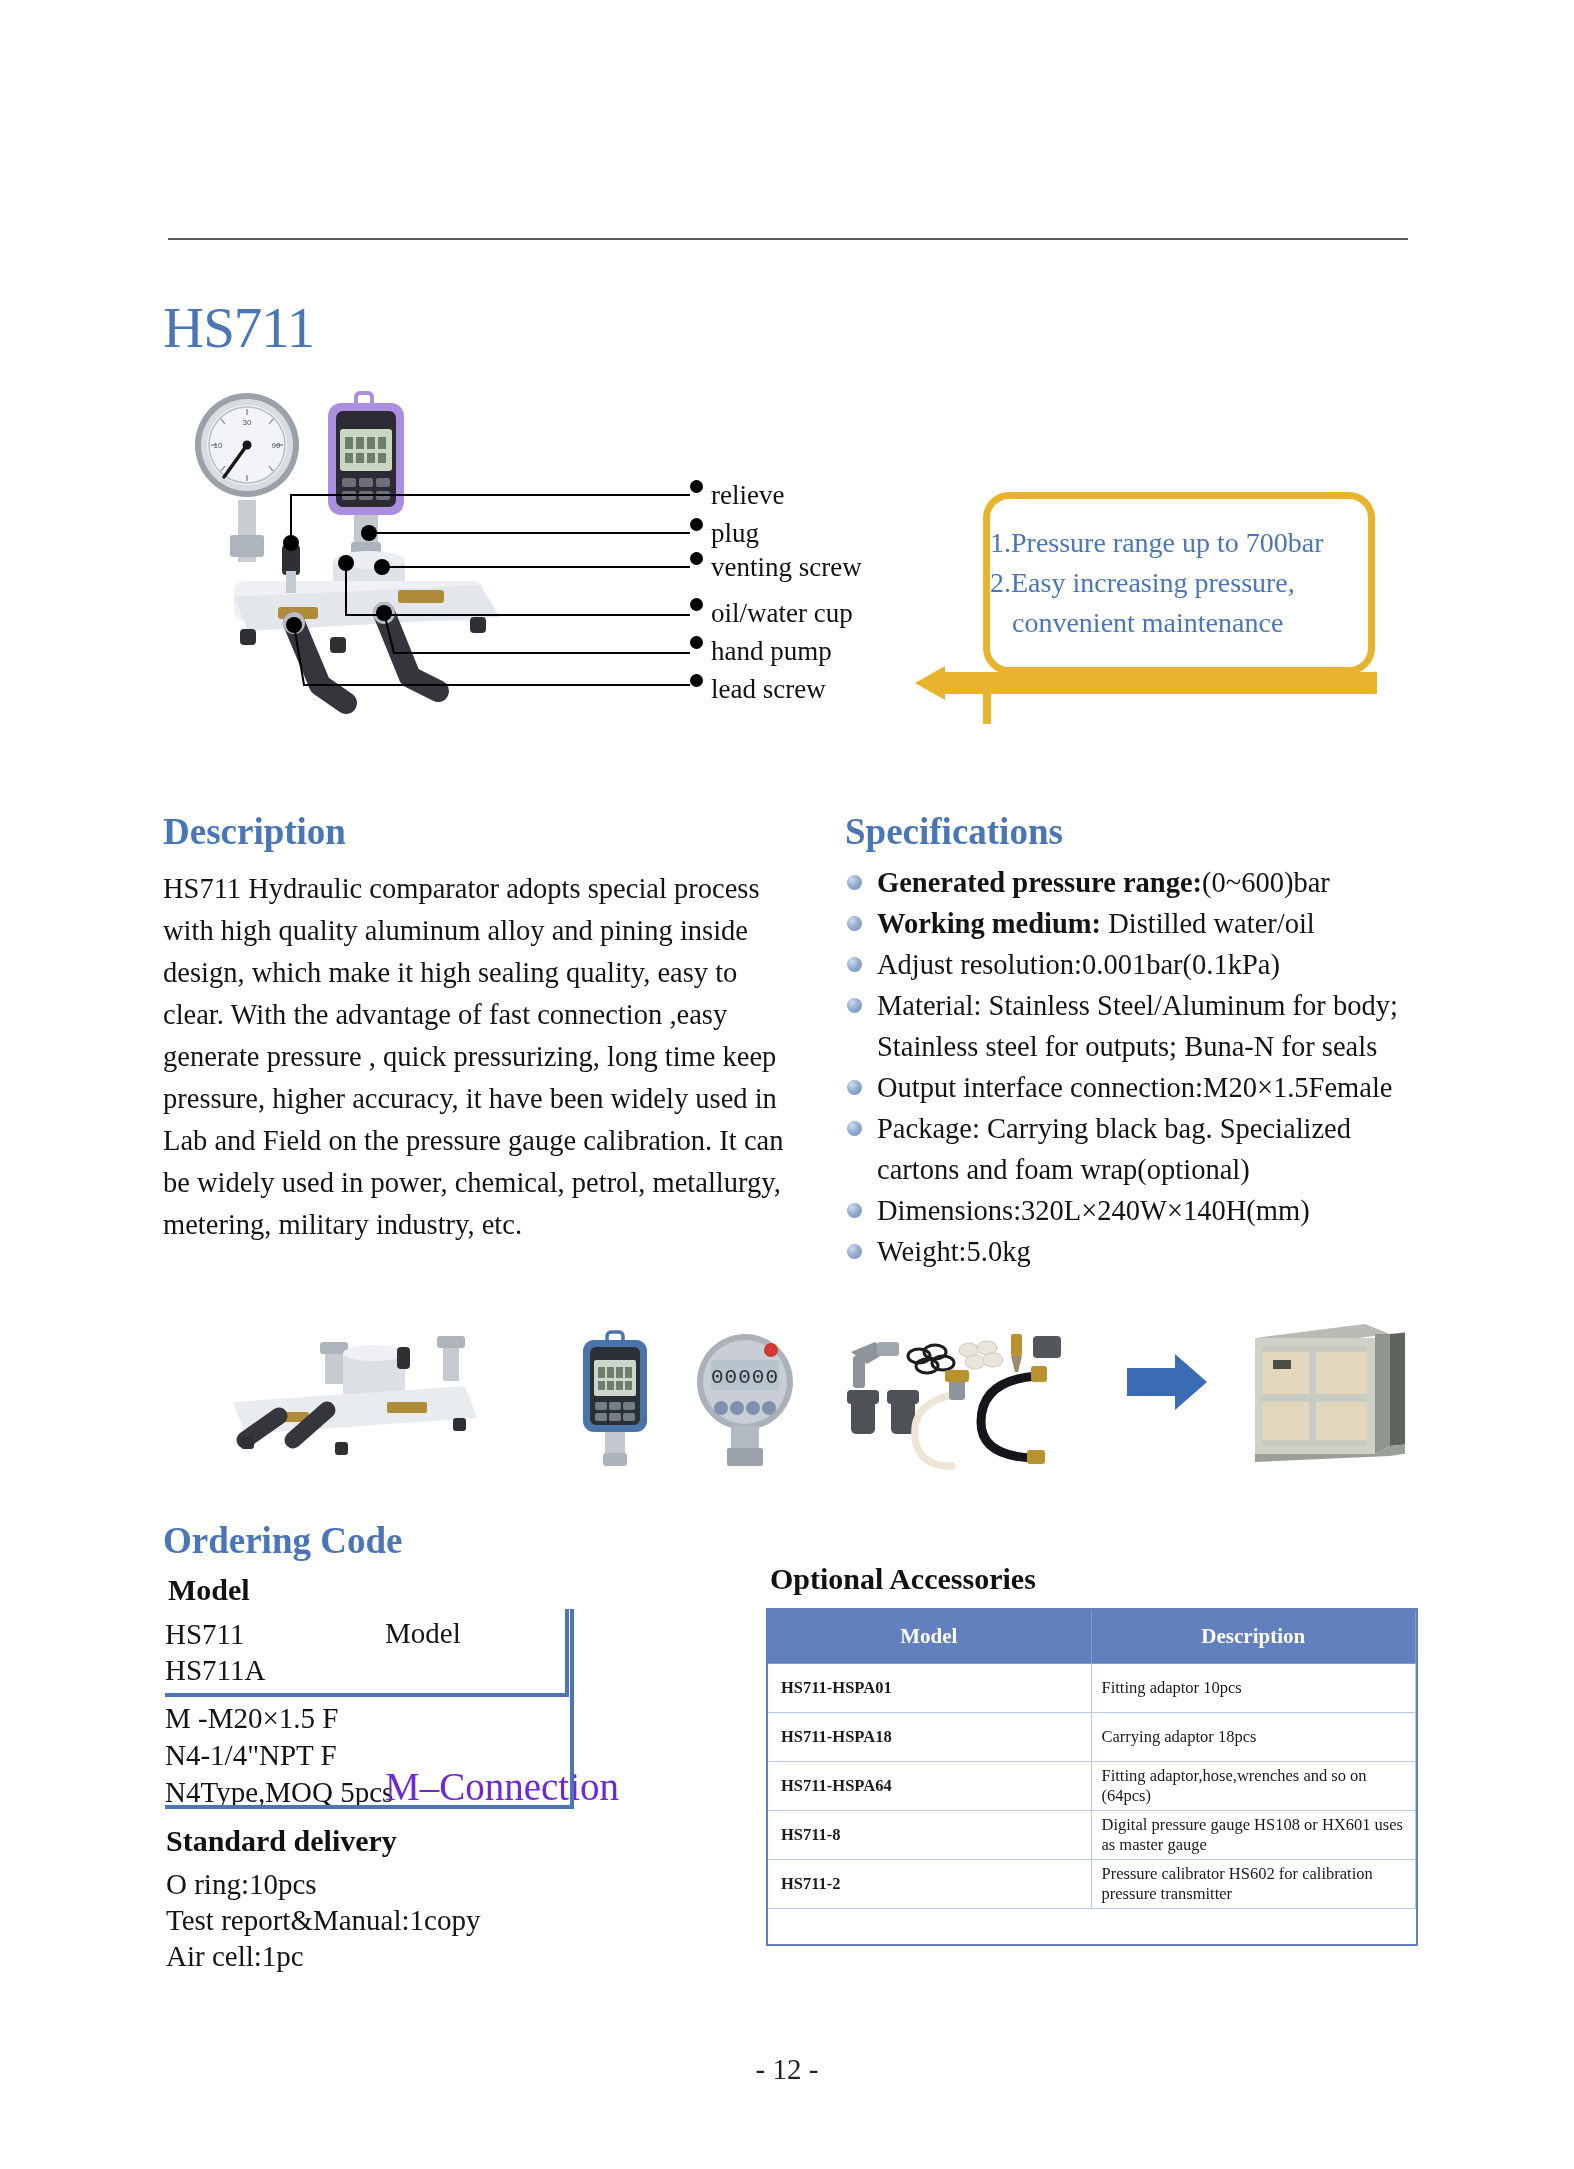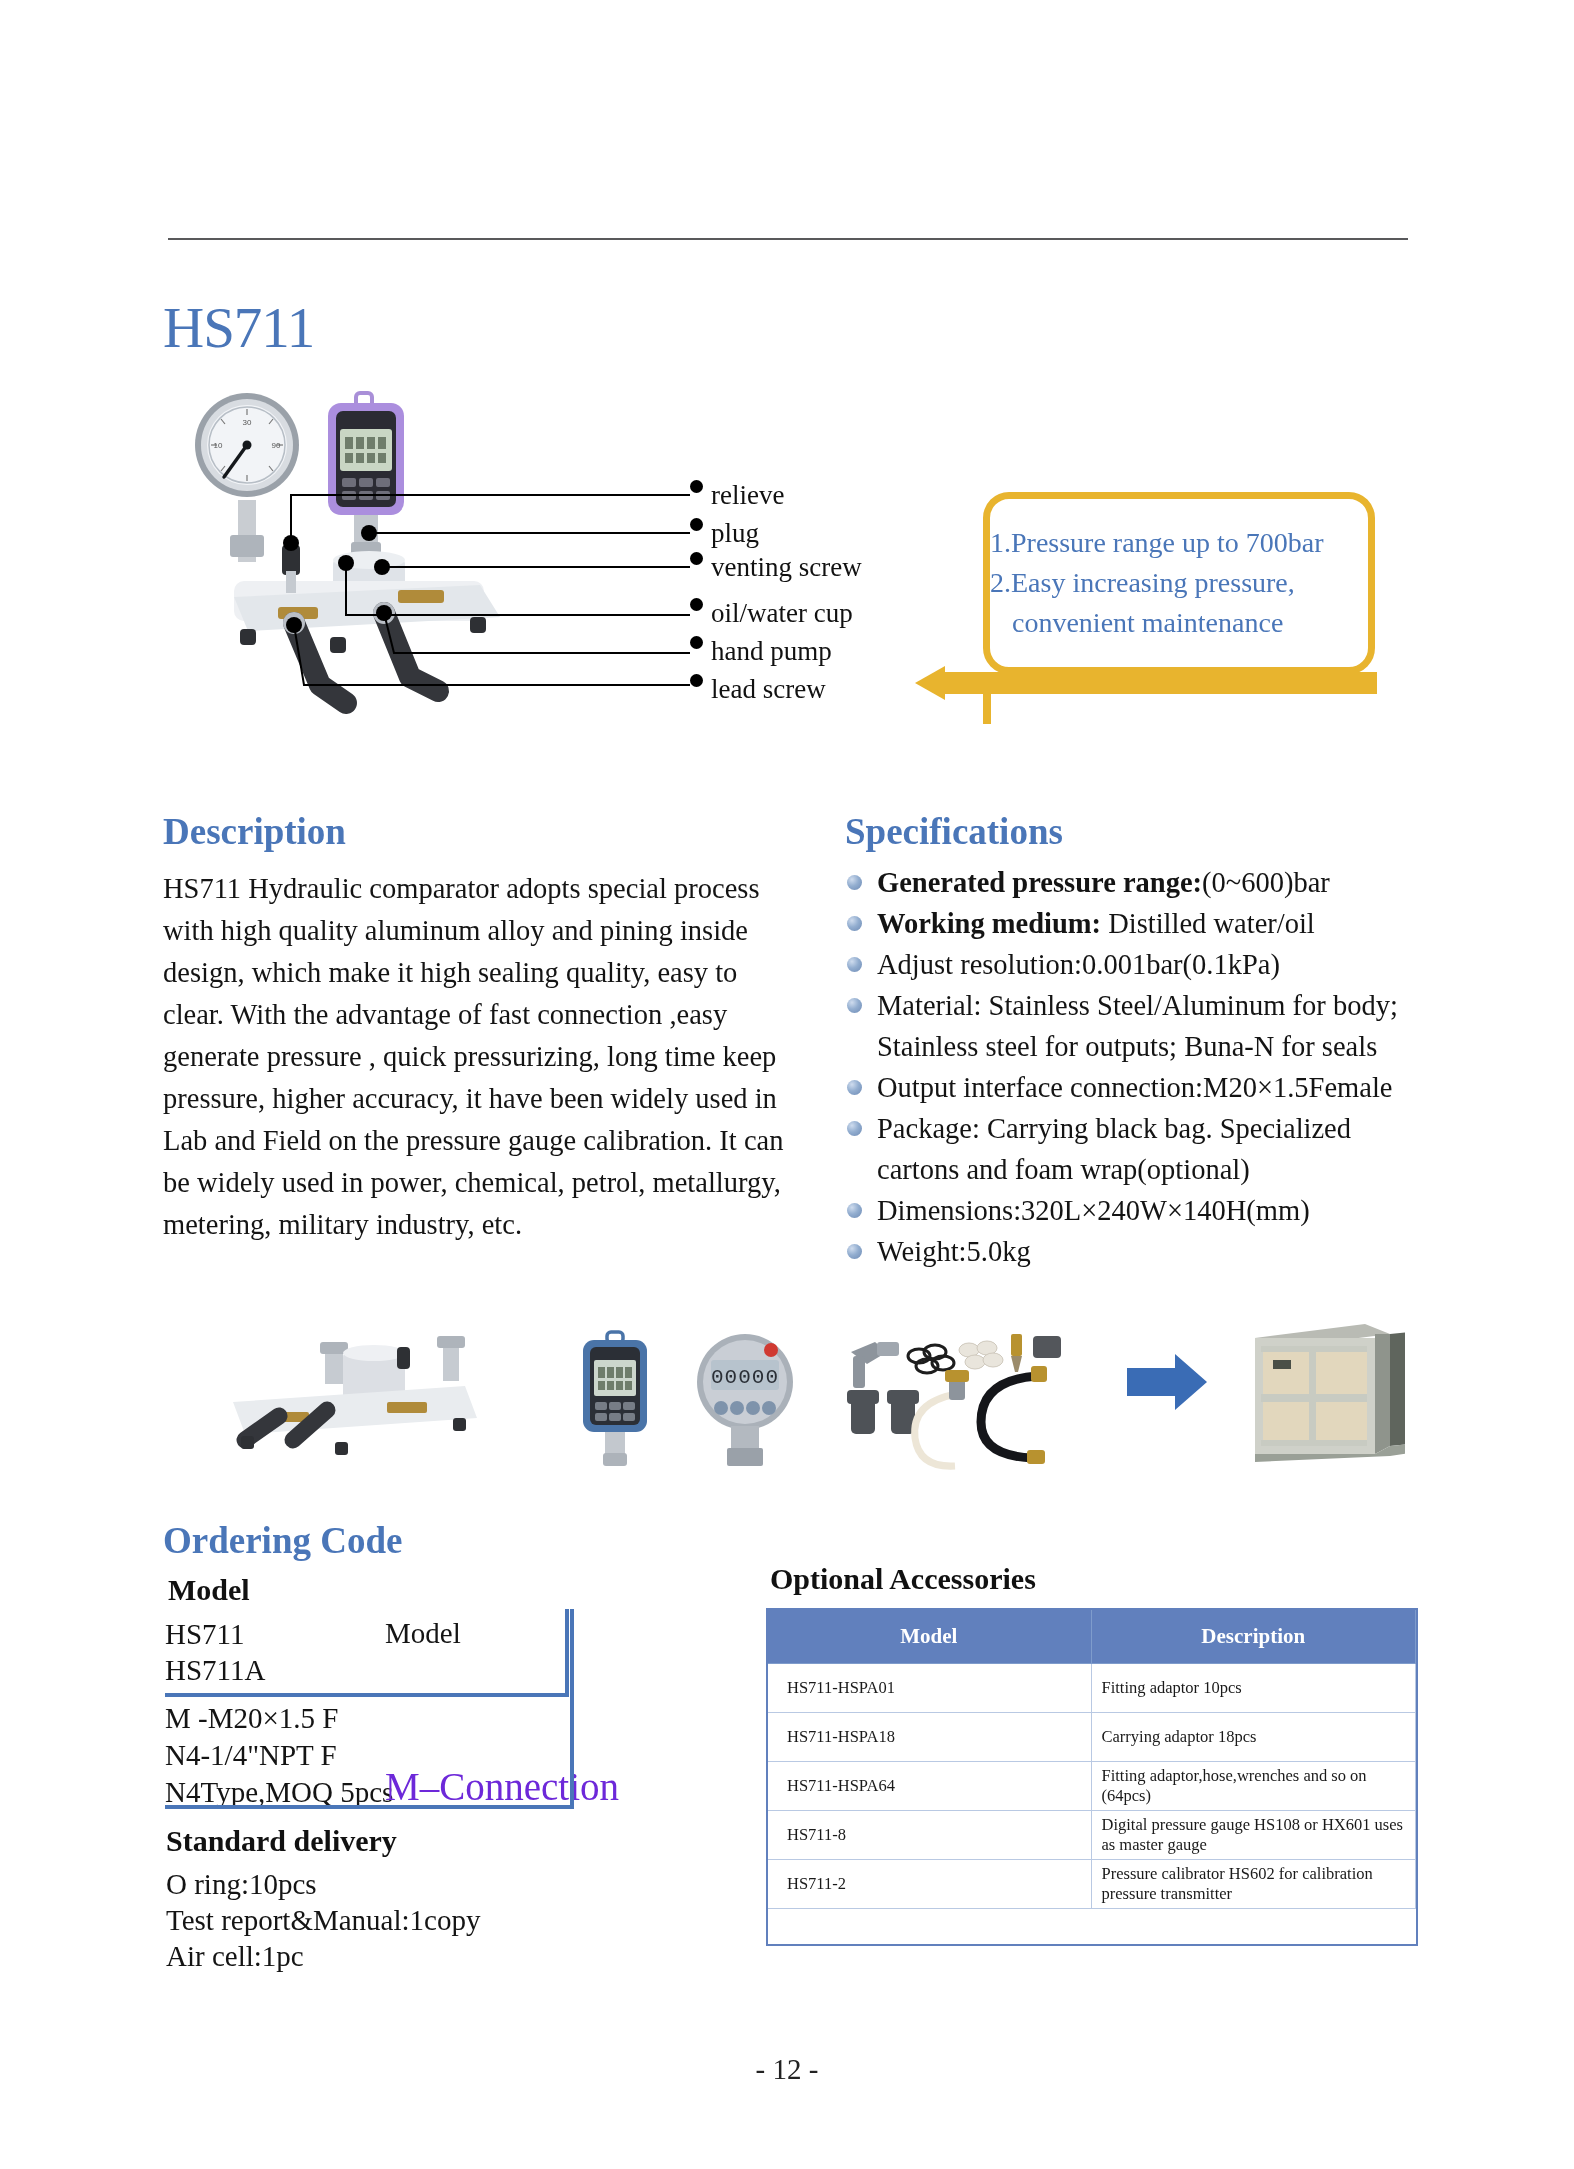--- a/index.html
+++ b/index.html
@@ -157,21 +157,21 @@
   .opt-table th{
     background:#6180bd; color:#ffffff; font-weight:bold;
     font-size:21px; height:52px; border:1px solid #7f9ccc;
     font-family:"Liberation Serif", serif;
   }
   .opt-table td{
     border:1px solid #b9c9e3; height:48px;
     font-size:16.5px; color:#1a1a1a; padding:0 10px;
     font-family:"Liberation Serif", serif;
   }
-  .opt-table td.c-model{width:148px; padding-left:20px;}
+  .opt-table td.c-model{width:148px; padding-left:14px;font-weight:bold;}
   .opt-wrap{
     position:absolute; left:766px; top:1608px; width:652px; height:338px;
     border:2px solid #6180bd; box-sizing:border-box; pointer-events:none;
   }
 
   
   .pageno{
     position:absolute; left:0; top:2053px; width:1574px;
     text-align:center; font-size:29px; color:#222;
   }

